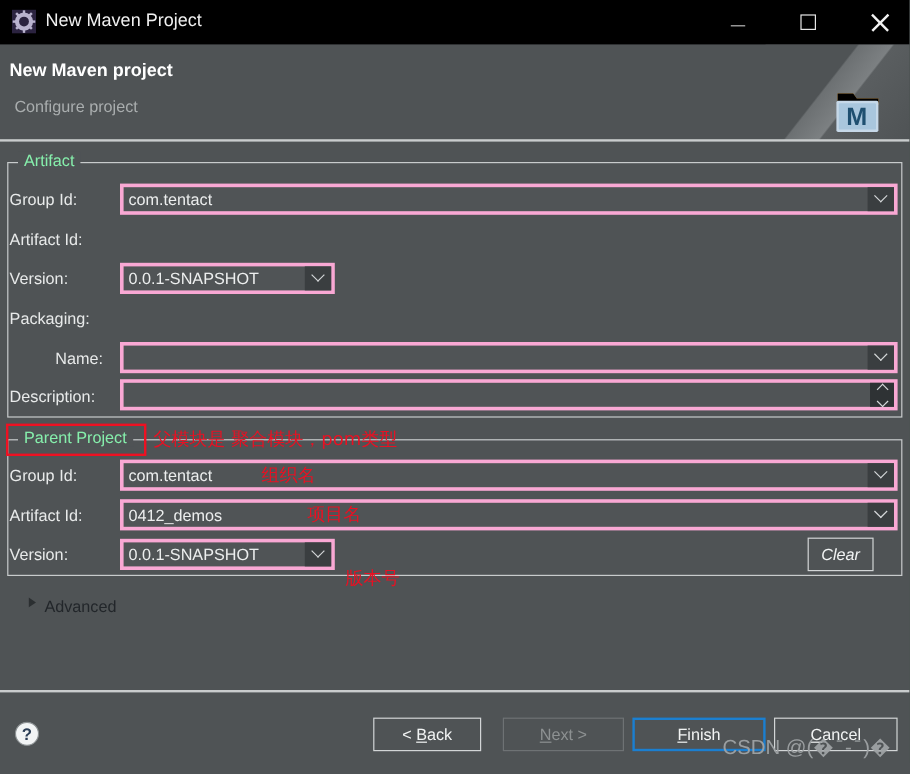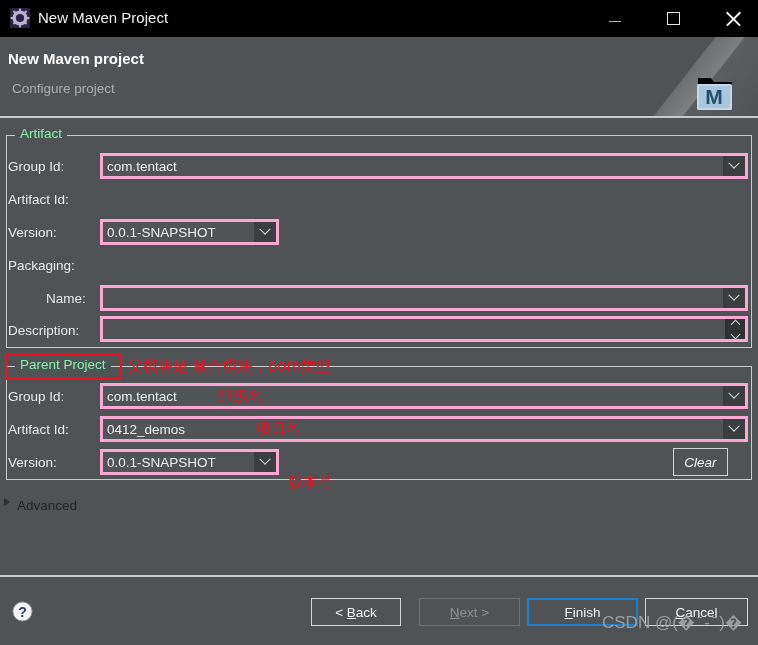--- a/index.html
+++ b/index.html
@@ -110,21 +110,21 @@
     position: absolute; height: 28px; background: #4f5355;
     border: 1px solid #d2d5d6; color: #f2f4f4; font-size: 13.5px;
     display: flex; align-items: center; justify-content: center;
     font-family: "Liberation Sans", sans-serif;
   }
   .btn.disabled { border-color: #6e7274; color: #8d9192; }
   .btn.focus { border: 2px solid #1b7fd0; }
   .btn u { text-decoration: underline; }
 
   
-  .advanced { position: absolute; left: 4px; top: 498px; display: flex; align-items: flex-start; gap: 7px; }
+  .advanced { position: absolute; left: 24px; top: 498px; display: flex; align-items: flex-start; gap: 7px; }
   .adv-tri {
     width: 0; height: 0; border-left: 6px solid #2b2f31;
     border-top: 4.5px solid transparent; border-bottom: 4.5px solid transparent;
   }
   .adv-label { font-size: 13.5px; color: #22262a; }
 
   
   .bottom-sep { position: absolute; left: 0; top: 575px; width: 758px; height: 2px; background: #c9cccd; }
   .help-icon { position: absolute; left: 12px; top: 601px; width: 21px; height: 21px; }
 

